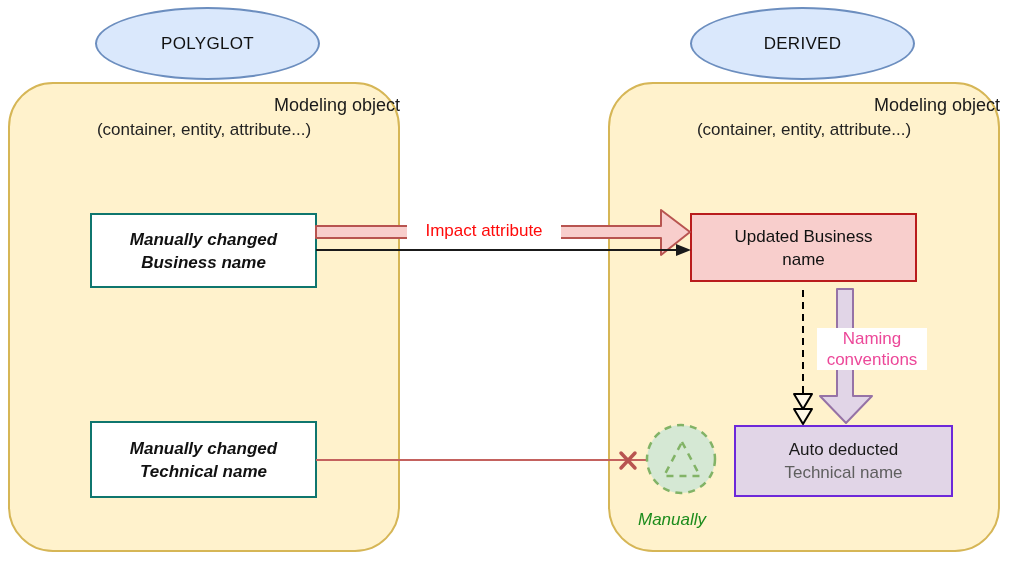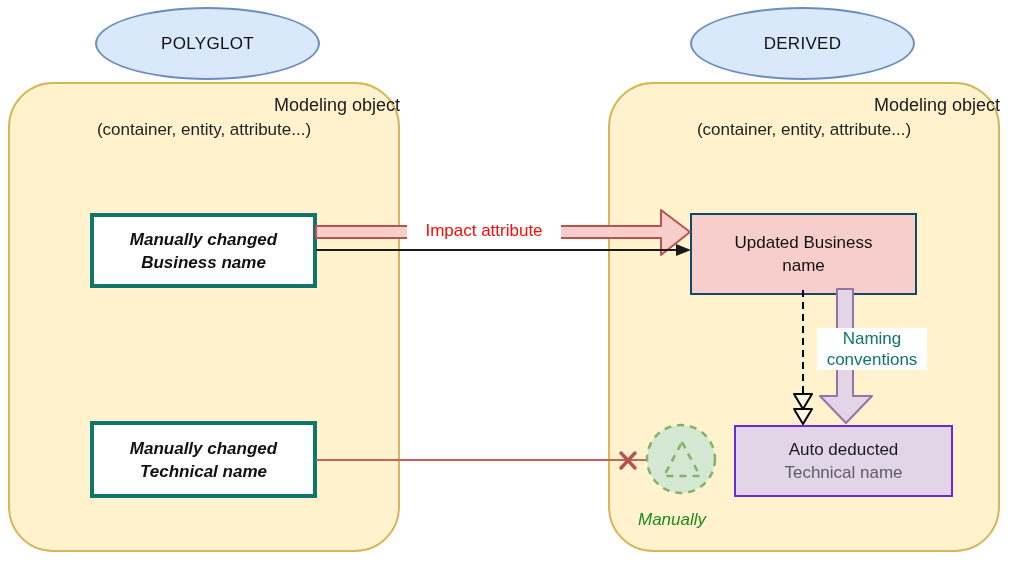--- a/index.html
+++ b/index.html
@@ -22,32 +22,32 @@
   .e-left{left:95px;}
   .e-right{left:690px;}
   .obj-title{width:392px;top:95px;text-align:right;font-size:18px;color:#1a1a1a;z-index:2;}
   .t-left{left:8px;}
   .t-right{left:608px;}
   .obj-subtitle{width:392px;top:120px;text-align:center;font-size:17px;color:#222;z-index:2;}
   .node-box{
     display:flex;flex-direction:column;align-items:center;justify-content:center;
     text-align:center;font-size:17px;line-height:23px;z-index:2;
   }
-  .white-box{background:#ffffff;border:4px solid #0f766e;font-weight:bold;font-style:italic;color:#111;}
+  .white-box{background:#ffffff;border:2px solid #0f766e;font-weight:bold;font-style:italic;color:#111;}
   .biz-left{left:90px;top:213px;width:227px;height:75px;}
   .tech-left{left:90px;top:421px;width:227px;height:77px;}
-  .pink-box{left:690px;top:213px;width:227px;height:82px;background:#F8CECC;border:2px solid #0c4a6e;color:#111;}
+  .pink-box{left:690px;top:213px;width:227px;height:69px;background:#F8CECC;border:2px solid #b91c1c;color:#111;}
   .purple-box{left:734px;top:425px;width:219px;height:72px;background:#E1D5E7;border:2px solid #6d28d9;}
   .purple-box .line2{color:#5f5f5f;}
   svg.overlay{position:absolute;left:0;top:0;z-index:4;pointer-events:none;}
   .edge-label{
     z-index:5;text-align:center;font-size:17px;line-height:20px;background:#ffffff;
   }
   .impact-label{left:407px;top:221px;width:154px;height:20px;color:#FF0A0A;}
-  .naming-label{left:817px;top:328px;width:110px;line-height:21px;color:#0f766e;}
+  .naming-label{left:817px;top:328px;width:110px;line-height:21px;color:#ec4899;}
   .deviation-label{left:638px;top:510px;width:100px;background:transparent;text-align:left;
     font-size:17px;font-style:italic;color:#1D8C1D;z-index:5;}
 </style>
 </head>
 <body>
 
 <div class="canvas">
 
   <div class="abs container-box c-left"></div>
   <div class="abs container-box c-right"></div>

